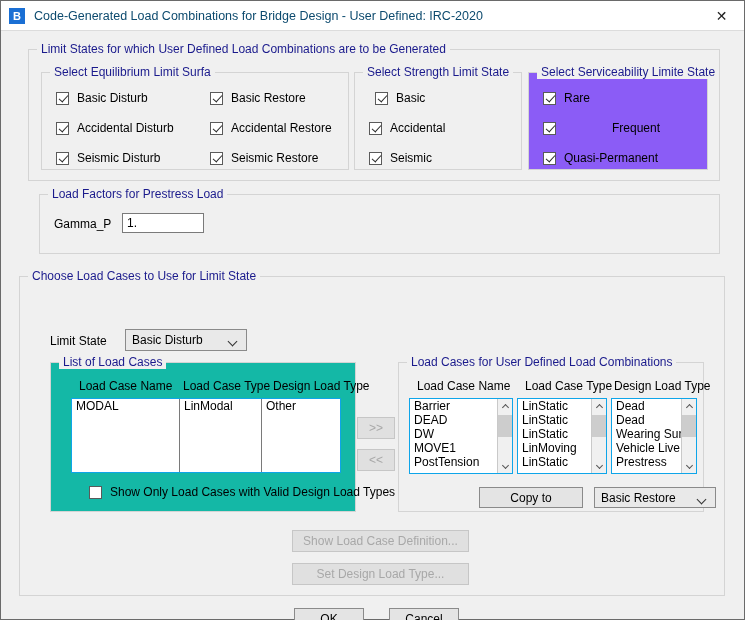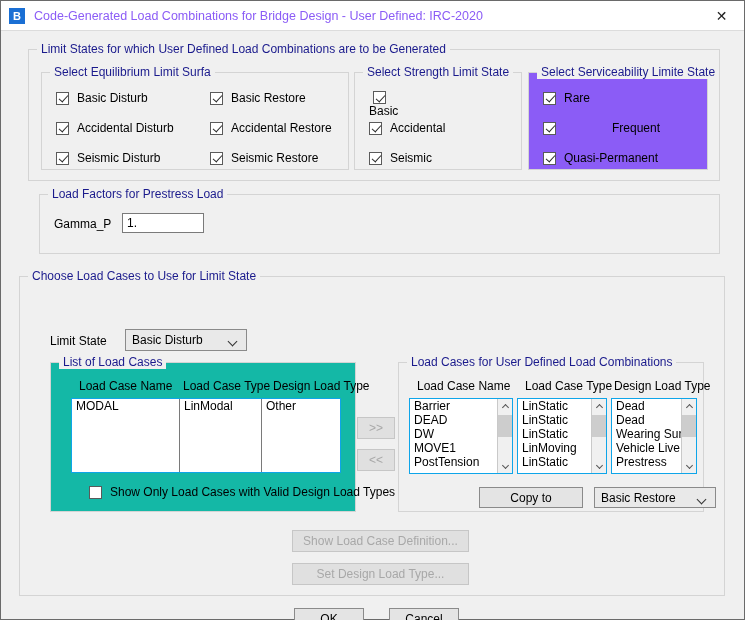--- a/index.html
+++ b/index.html
@@ -37,21 +37,21 @@
     font-weight: bold;
     display: flex;
     align-items: center;
     justify-content: center;
     font-family: "Liberation Sans", sans-serif;
     flex: 0 0 auto;
   }
   .title-text {
     margin-left: 9px;
     font-size: 12.5px;
-    color: #8b5cf6;
+    color: #0c4a6e;
     white-space: nowrap;
   }
   .close-btn {
     position: absolute;
     right: 0; top: 0;
     width: 45px; height: 29px;
     display: flex; align-items: center; justify-content: center;
     color: #222;
     font-size: 14px;
     cursor: pointer;
@@ -281,21 +281,21 @@
         </div>
         <div class="cbrow" style="left:168px; top:78px;">
           <span class="cbox checked"></span>
           <span class="cbtext">Seismic Restore</span>
         </div>
       </div>
 
       <div class="group" style="left:325px; top:22px; width:168px; height:98px; background:#f0f0f0;">
         <div class="legend">Select Strength Limit State</div>
 
-        <div class="cbrow" style="left:6px; top:18px;flex-direction:column;">
+        <div class="cbrow" style="left:20px; top:18px;">
           <span class="cbox checked"></span>
           <span class="cbtext">Basic</span>
         </div>
         <div class="cbrow" style="left:14px; top:48px;">
           <span class="cbox checked"></span>
           <span class="cbtext">Accidental</span>
         </div>
         <div class="cbrow" style="left:14px; top:78px;">
           <span class="cbox checked"></span>
           <span class="cbtext">Seismic</span>

